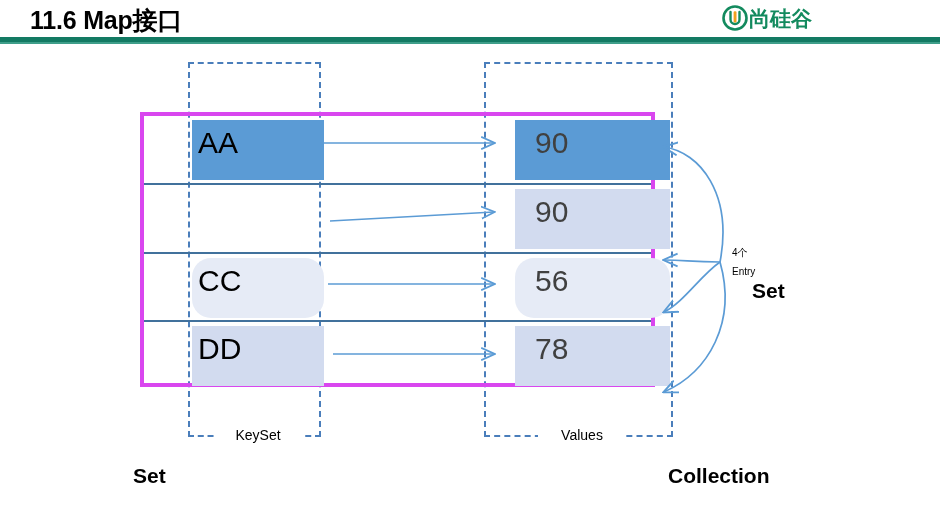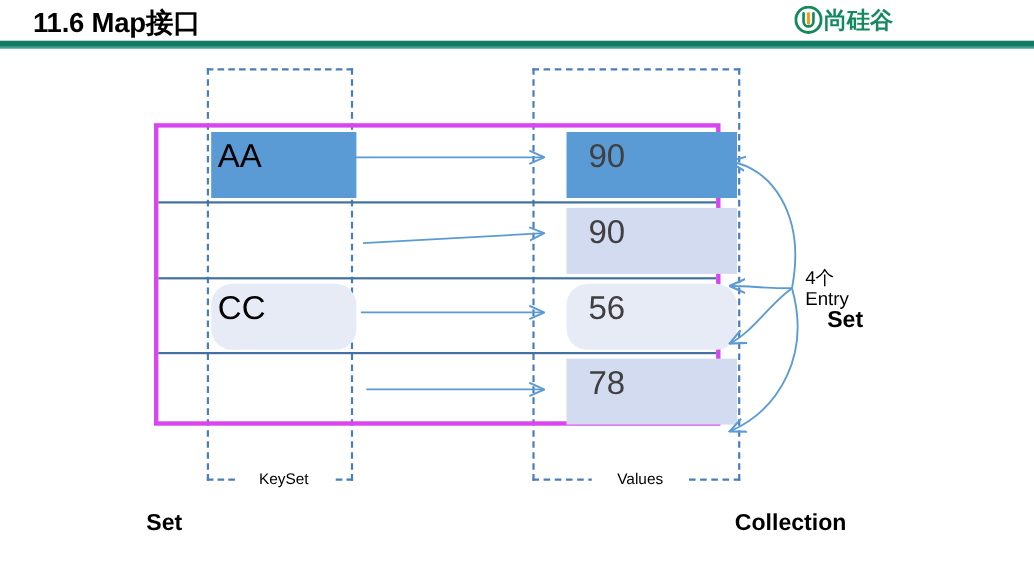--- a/index.html
+++ b/index.html
@@ -150,21 +150,21 @@
     pointer-events: none;
   }
 
   
   .lbl {
     position: absolute;
     white-space: nowrap;
     color: #000;
   }
   .lbl-entry {
-    font-size: 17px;
+    font-size: 10px;
     line-height: 18px;
     text-align: left;
   }
   .lbl-bold {
     font-weight: bold;
     font-size: 21px;
   }
 </style>
 </head>
 <body>
@@ -204,20 +204,21 @@
     <div class="map-row" style="top:68.75px;">
       <div class="cell-val sw-mid">90</div>
     </div>
 
     <div class="map-row" style="top:137.5px;">
       <div class="cell-key sw-light">CC</div>
       <div class="cell-val sw-light">56</div>
     </div>
 
     <div class="map-row last" style="top:206.25px;">
+      <div class="cell-key sw-mid">DD</div>
       <div class="cell-val sw-mid">78</div>
     </div>
   </div>
 
   <svg class="arrows" viewBox="0 0 940 475">
     <defs>
       <marker id="ah" markerWidth="9" markerHeight="9" refX="8" refY="4.5" orient="auto" markerUnits="strokeWidth">
         <path d="M0,0.7 L8.5,4.5 L0,8.3" fill="none" stroke="#5b9bd5" stroke-width="1.1"></path>
       </marker>
     </defs>

